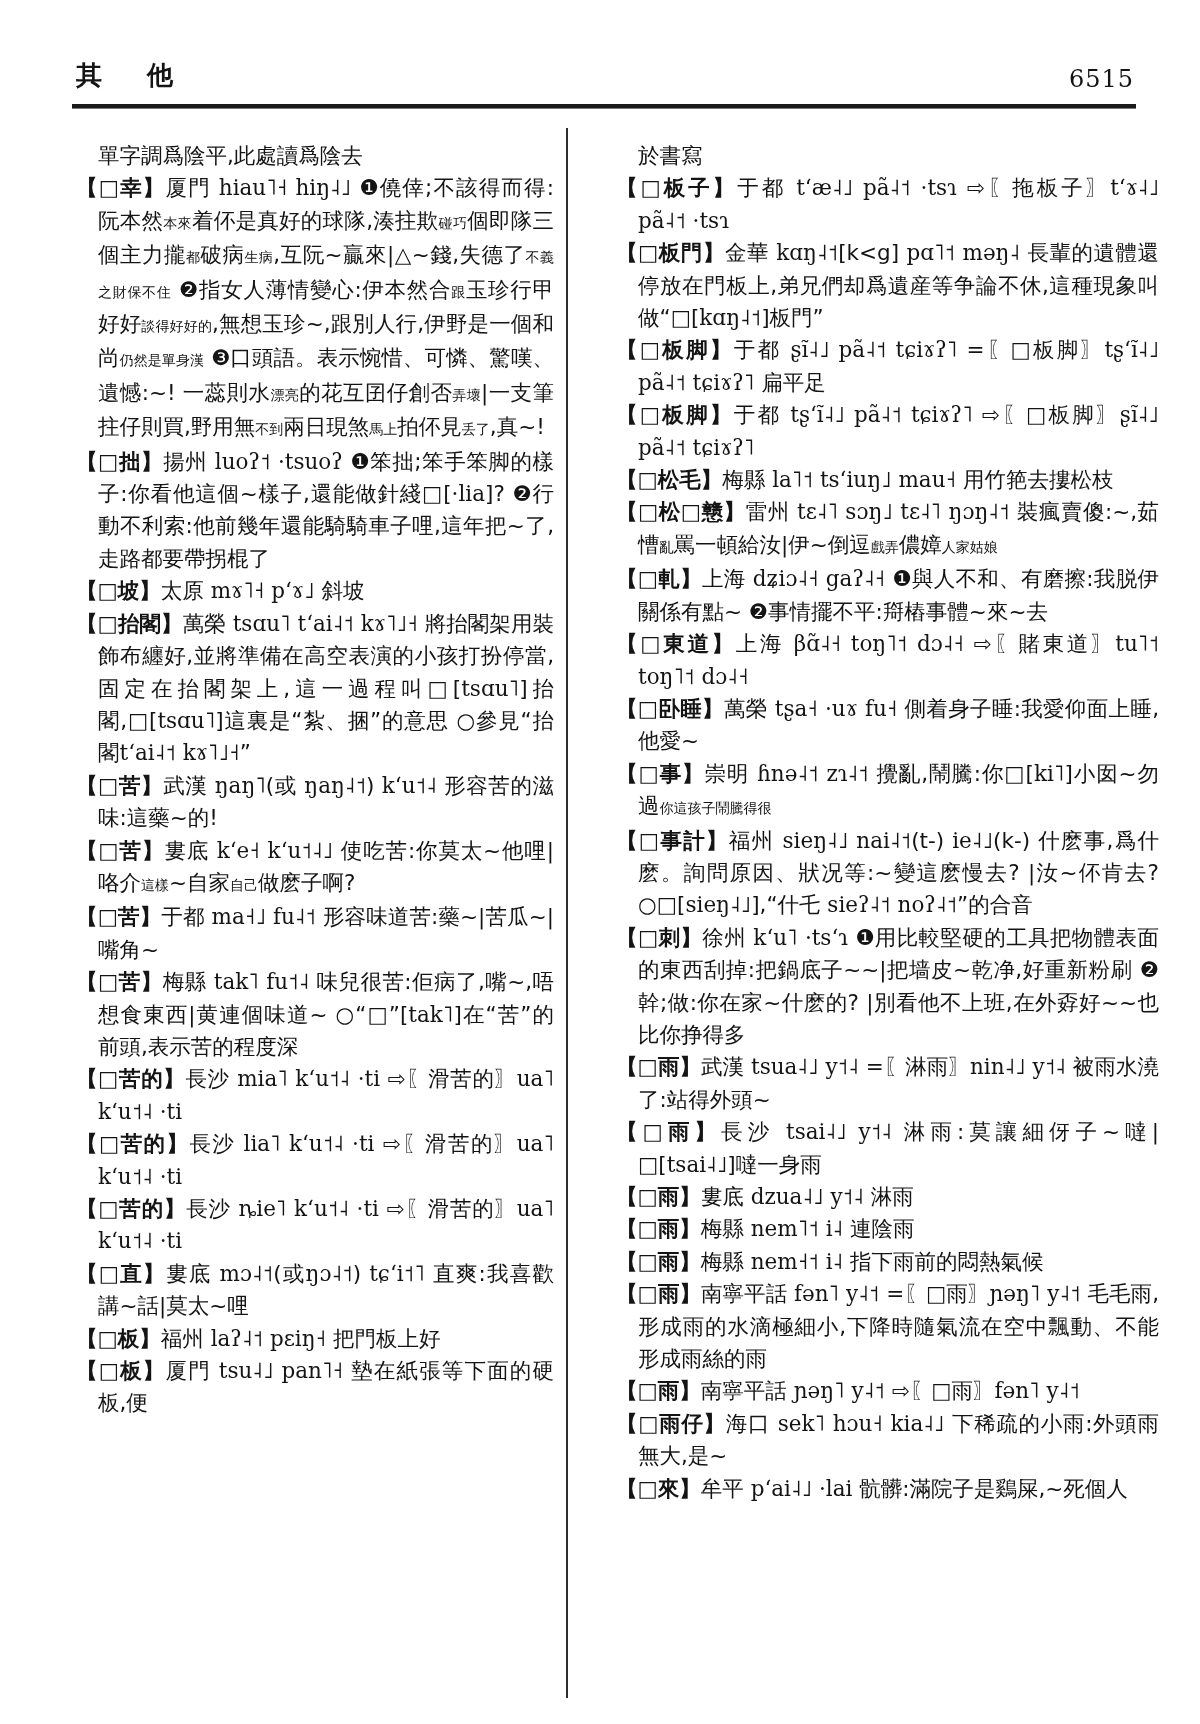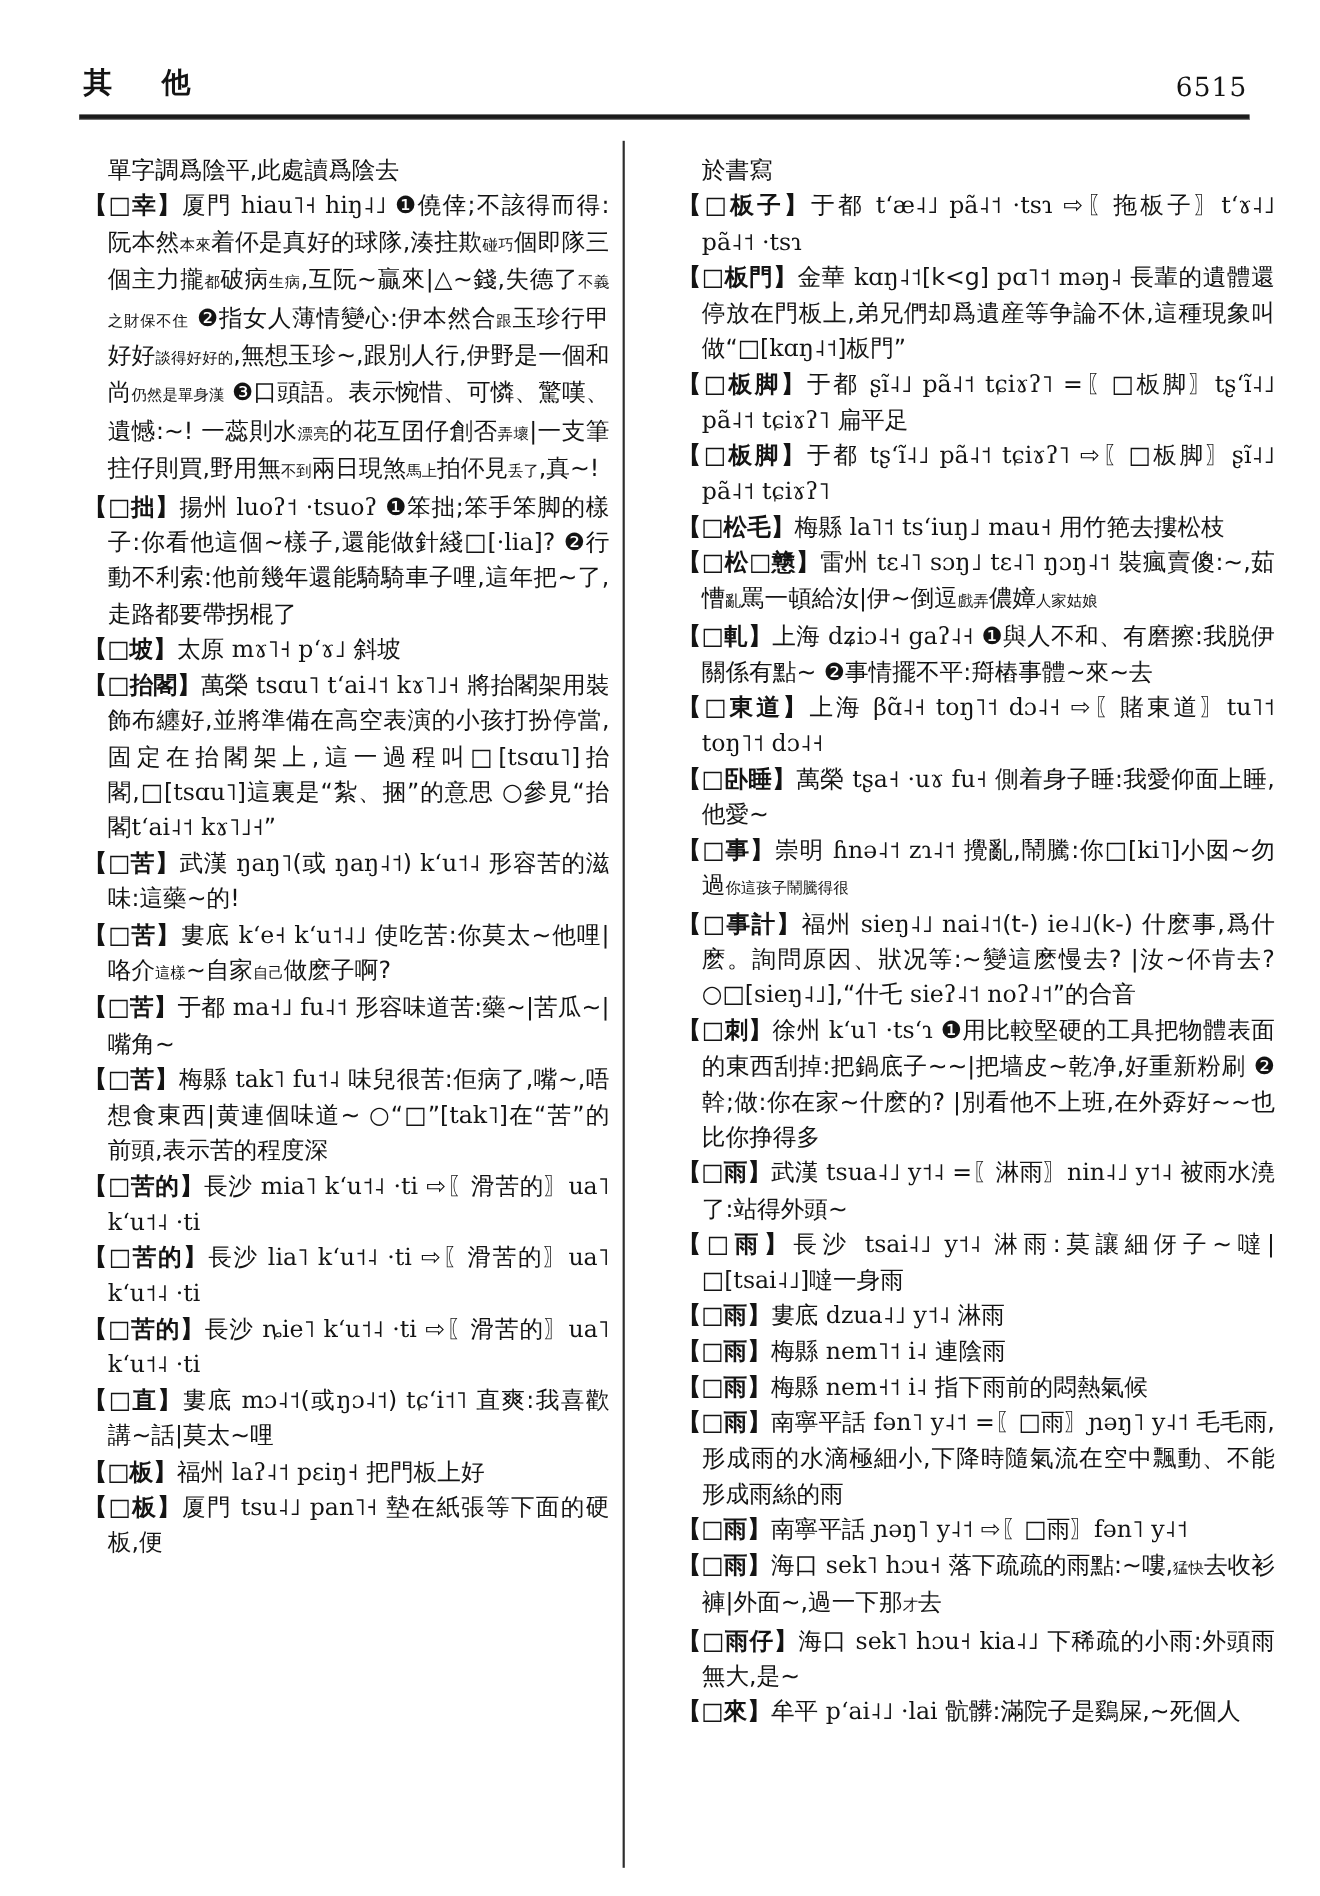--- a/index.html
+++ b/index.html
@@ -86,17 +86,16 @@
       <div class="entry"><span class="seg-h">【□事】</span><span class="seg-t">崇明 </span><span class="seg-p">ɦnə˨˦ zɿ˨˦ </span><span class="seg-t">攪亂,鬧騰:你□[</span><span class="seg-p">ki˥</span><span class="seg-t">]小囡~勿過</span><span class="seg-s">你這孩子鬧騰得很</span></div>
       <div class="entry"><span class="seg-h">【□事計】</span><span class="seg-t">福州 </span><span class="seg-p">sieŋ˨˩ nai˨˦</span><span class="seg-t">(t-) </span><span class="seg-p">ie˨˩</span><span class="seg-t">(k-) 什麽事,爲什麽。詢問原因、狀况等:~變這麽慢去? |汝~伓肯去? ○□[</span><span class="seg-p">sieŋ˨˩</span><span class="seg-t">],“什乇 </span><span class="seg-p">sieʔ˨˦ noʔ˨˦</span><span class="seg-t">”的合音</span></div>
       <div class="entry"><span class="seg-h">【□刺】</span><span class="seg-t">徐州 </span><span class="seg-p">kʻu˥ ·tsʻɿ </span><span class="seg-t">❶用比較堅硬的工具把物體表面的東西刮掉:把鍋底子~~|把墙皮~乾净,好重新粉刷 ❷幹;做:你在家~什麽的? |別看他不上班,在外孬好~~也比你挣得多</span></div>
       <div class="entry"><span class="seg-h">【□雨】</span><span class="seg-t">武漢 </span><span class="seg-p">tsua˨˩ y˦˨ </span><span class="seg-t">=〖淋雨〗</span><span class="seg-p">nin˨˩ y˦˨ </span><span class="seg-t">被雨水澆了:站得外頭~</span></div>
       <div class="entry"><span class="seg-h">【□雨】</span><span class="seg-t">長沙 </span><span class="seg-p">tsai˨˩ y˦˨ </span><span class="seg-t">淋雨:莫讓細伢子~噠|□[</span><span class="seg-p">tsai˨˩</span><span class="seg-t">]噠一身雨</span></div>
       <div class="entry"><span class="seg-h">【□雨】</span><span class="seg-t">婁底 </span><span class="seg-p">dzua˨˩ y˦˨ </span><span class="seg-t">淋雨</span></div>
       <div class="entry"><span class="seg-h">【□雨】</span><span class="seg-t">梅縣 </span><span class="seg-p">nem˥˦ i˨ </span><span class="seg-t">連陰雨</span></div>
       <div class="entry"><span class="seg-h">【□雨】</span><span class="seg-t">梅縣 </span><span class="seg-p">nem˧˦ i˨ </span><span class="seg-t">指下雨前的悶熱氣候</span></div>
       <div class="entry"><span class="seg-h">【□雨】</span><span class="seg-t">南寧平話 </span><span class="seg-p">fən˥ y˨˦ </span><span class="seg-t">=〖□雨〗</span><span class="seg-p">ɲəŋ˥ y˨˦ </span><span class="seg-t">毛毛雨,形成雨的水滴極細小,下降時隨氣流在空中飄動、不能形成雨絲的雨</span></div>
       <div class="entry"><span class="seg-h">【□雨】</span><span class="seg-t">南寧平話 </span><span class="seg-p">ɲəŋ˥ y˨˦ </span><span class="seg-t">⇨〖□雨〗</span><span class="seg-p">fən˥ y˨˦</span></div>
-      <div class="entry"><span class="seg-h">【□雨】</span><span class="seg-t">海口 </span><span class="seg-p">sek˥ hɔu˧ </span><span class="seg-t">落下疏疏的雨點:~嘍,</span><span class="seg-s">猛快</span><span class="seg-t">去收衫褲|外面~,過一下那</span><span class="seg-s">才</span><span class="seg-t">去</span></div>
       <div class="entry"><span class="seg-h">【□雨仔】</span><span class="seg-t">海口 </span><span class="seg-p">sek˥ hɔu˧ kia˨˩ </span><span class="seg-t">下稀疏的小雨:外頭雨無大,是~</span></div>
       <div class="entry"><span class="seg-h">【□來】</span><span class="seg-t">牟平 </span><span class="seg-p">pʻai˨˩ ·lai </span><span class="seg-t">骯髒:滿院子是鷄屎,~死個人</span></div>
     </div>
 </div>
 
 </body></html>

